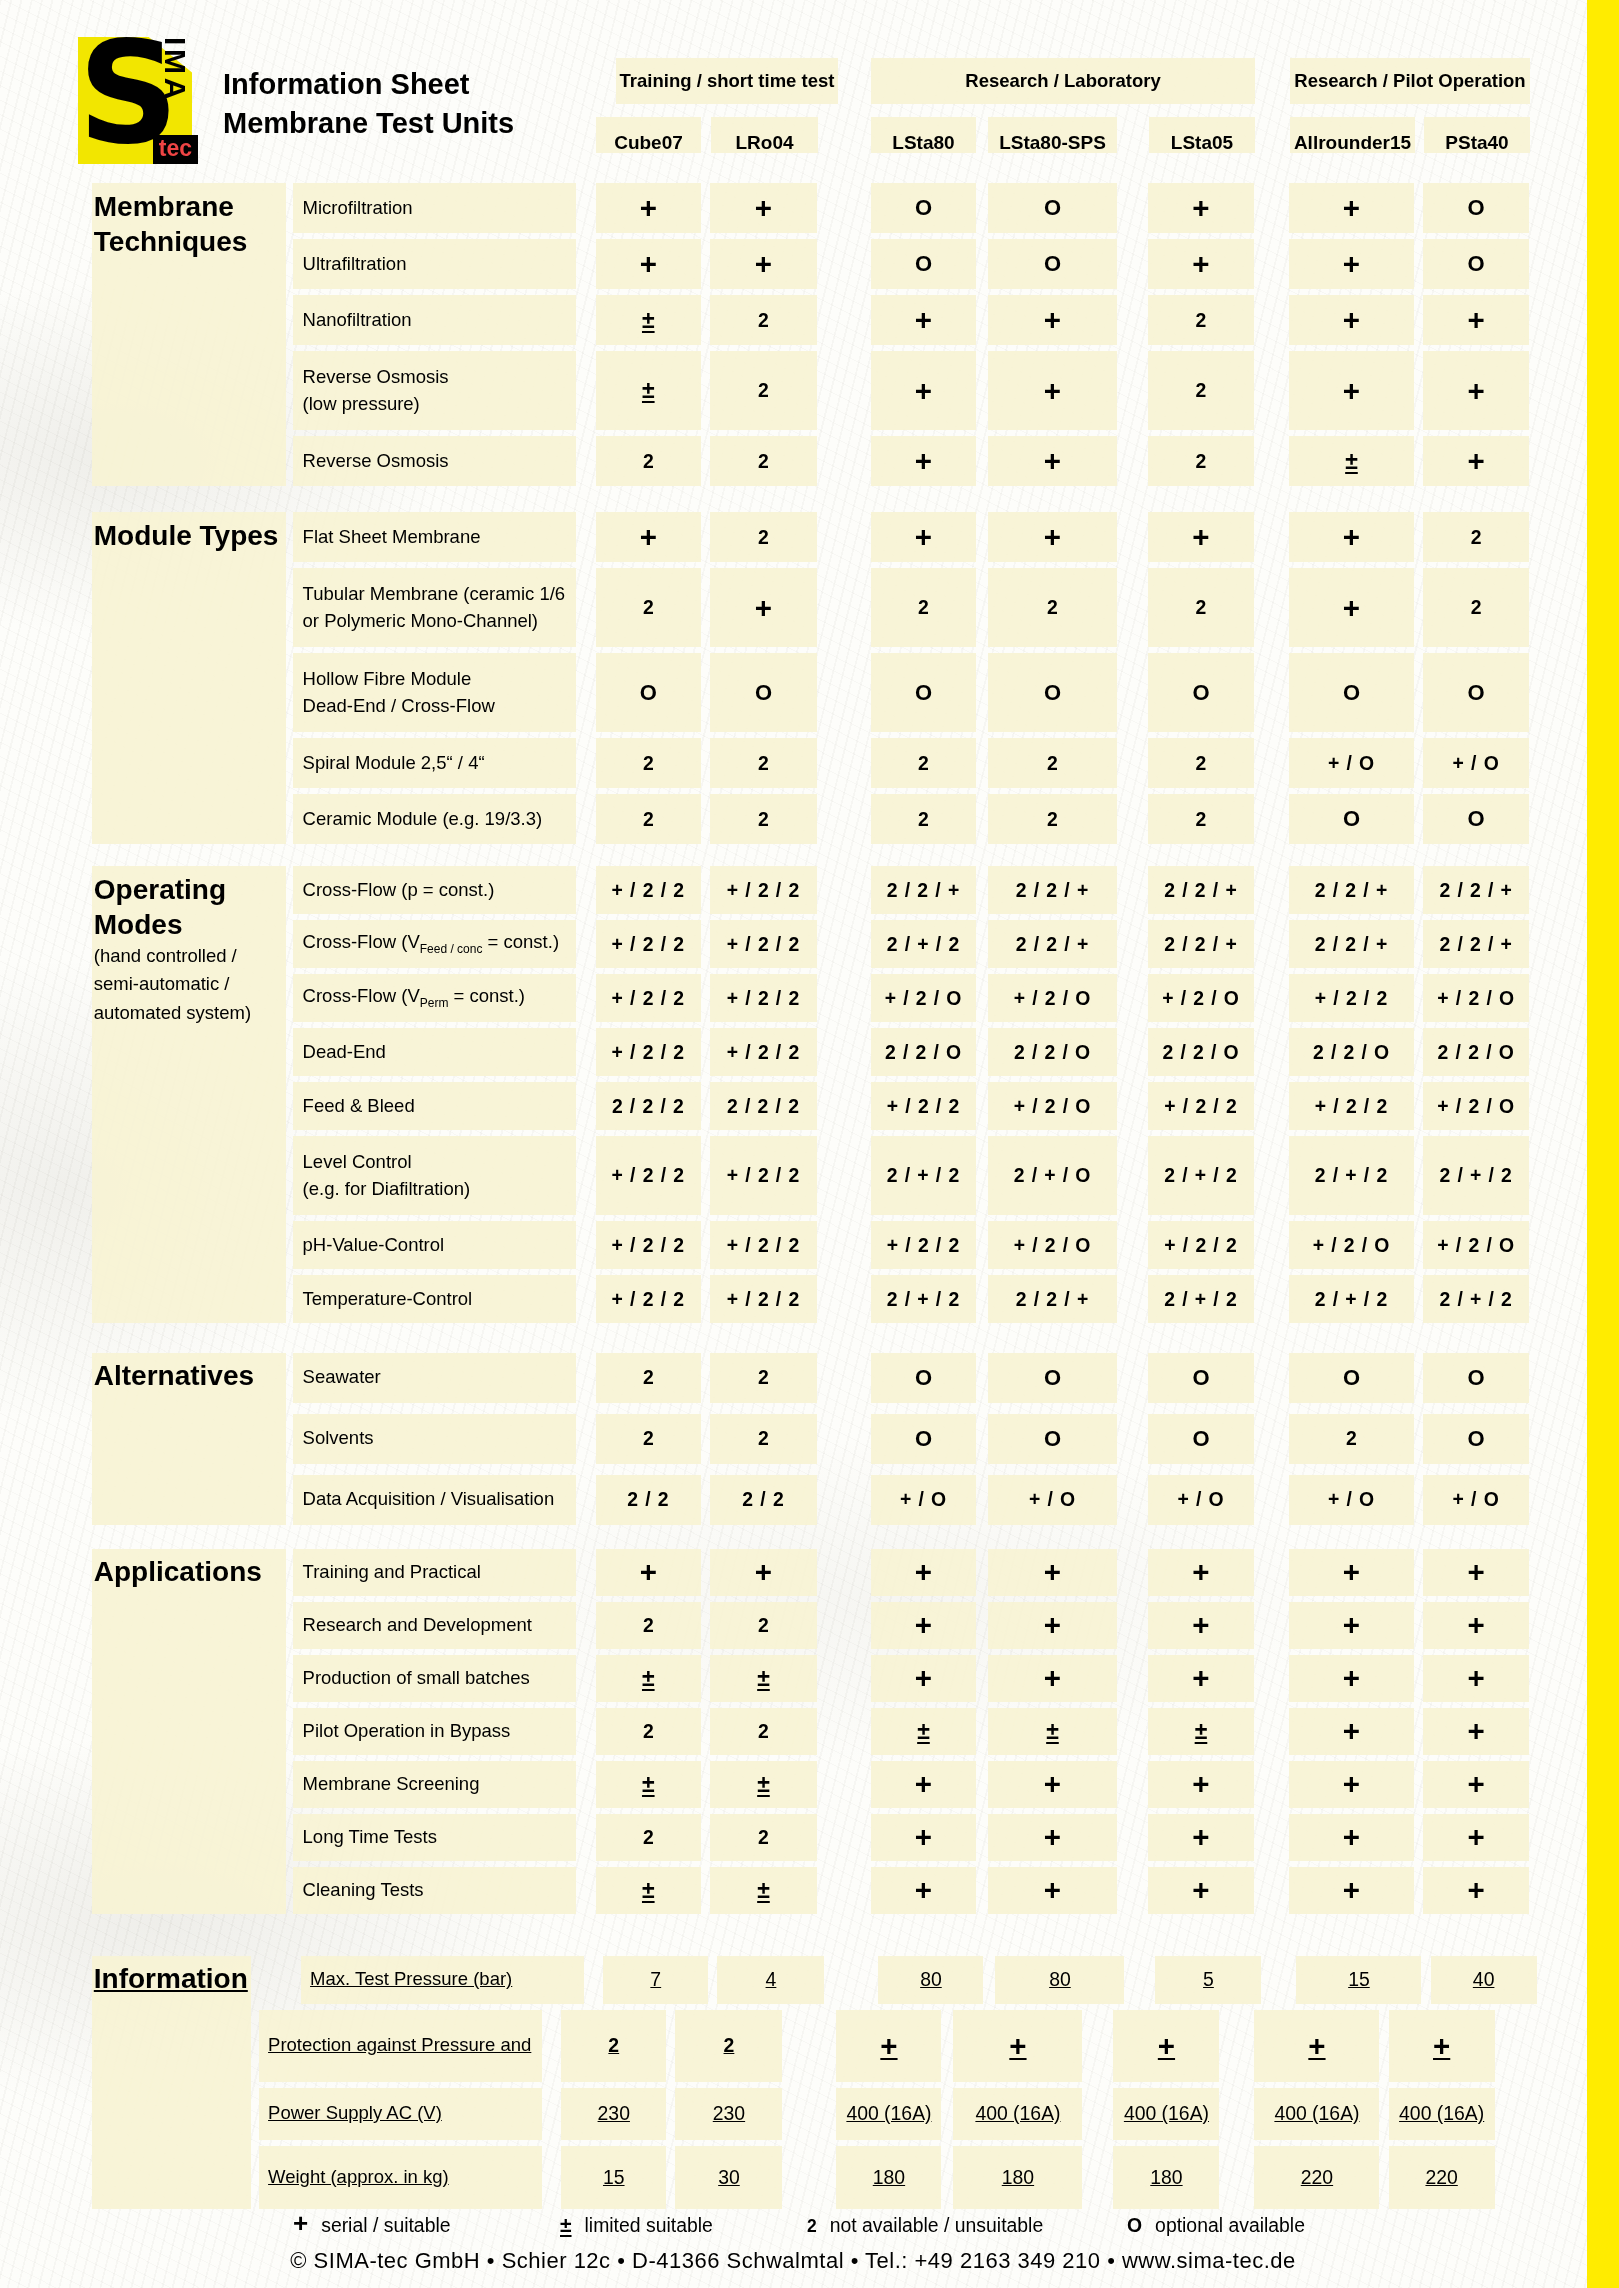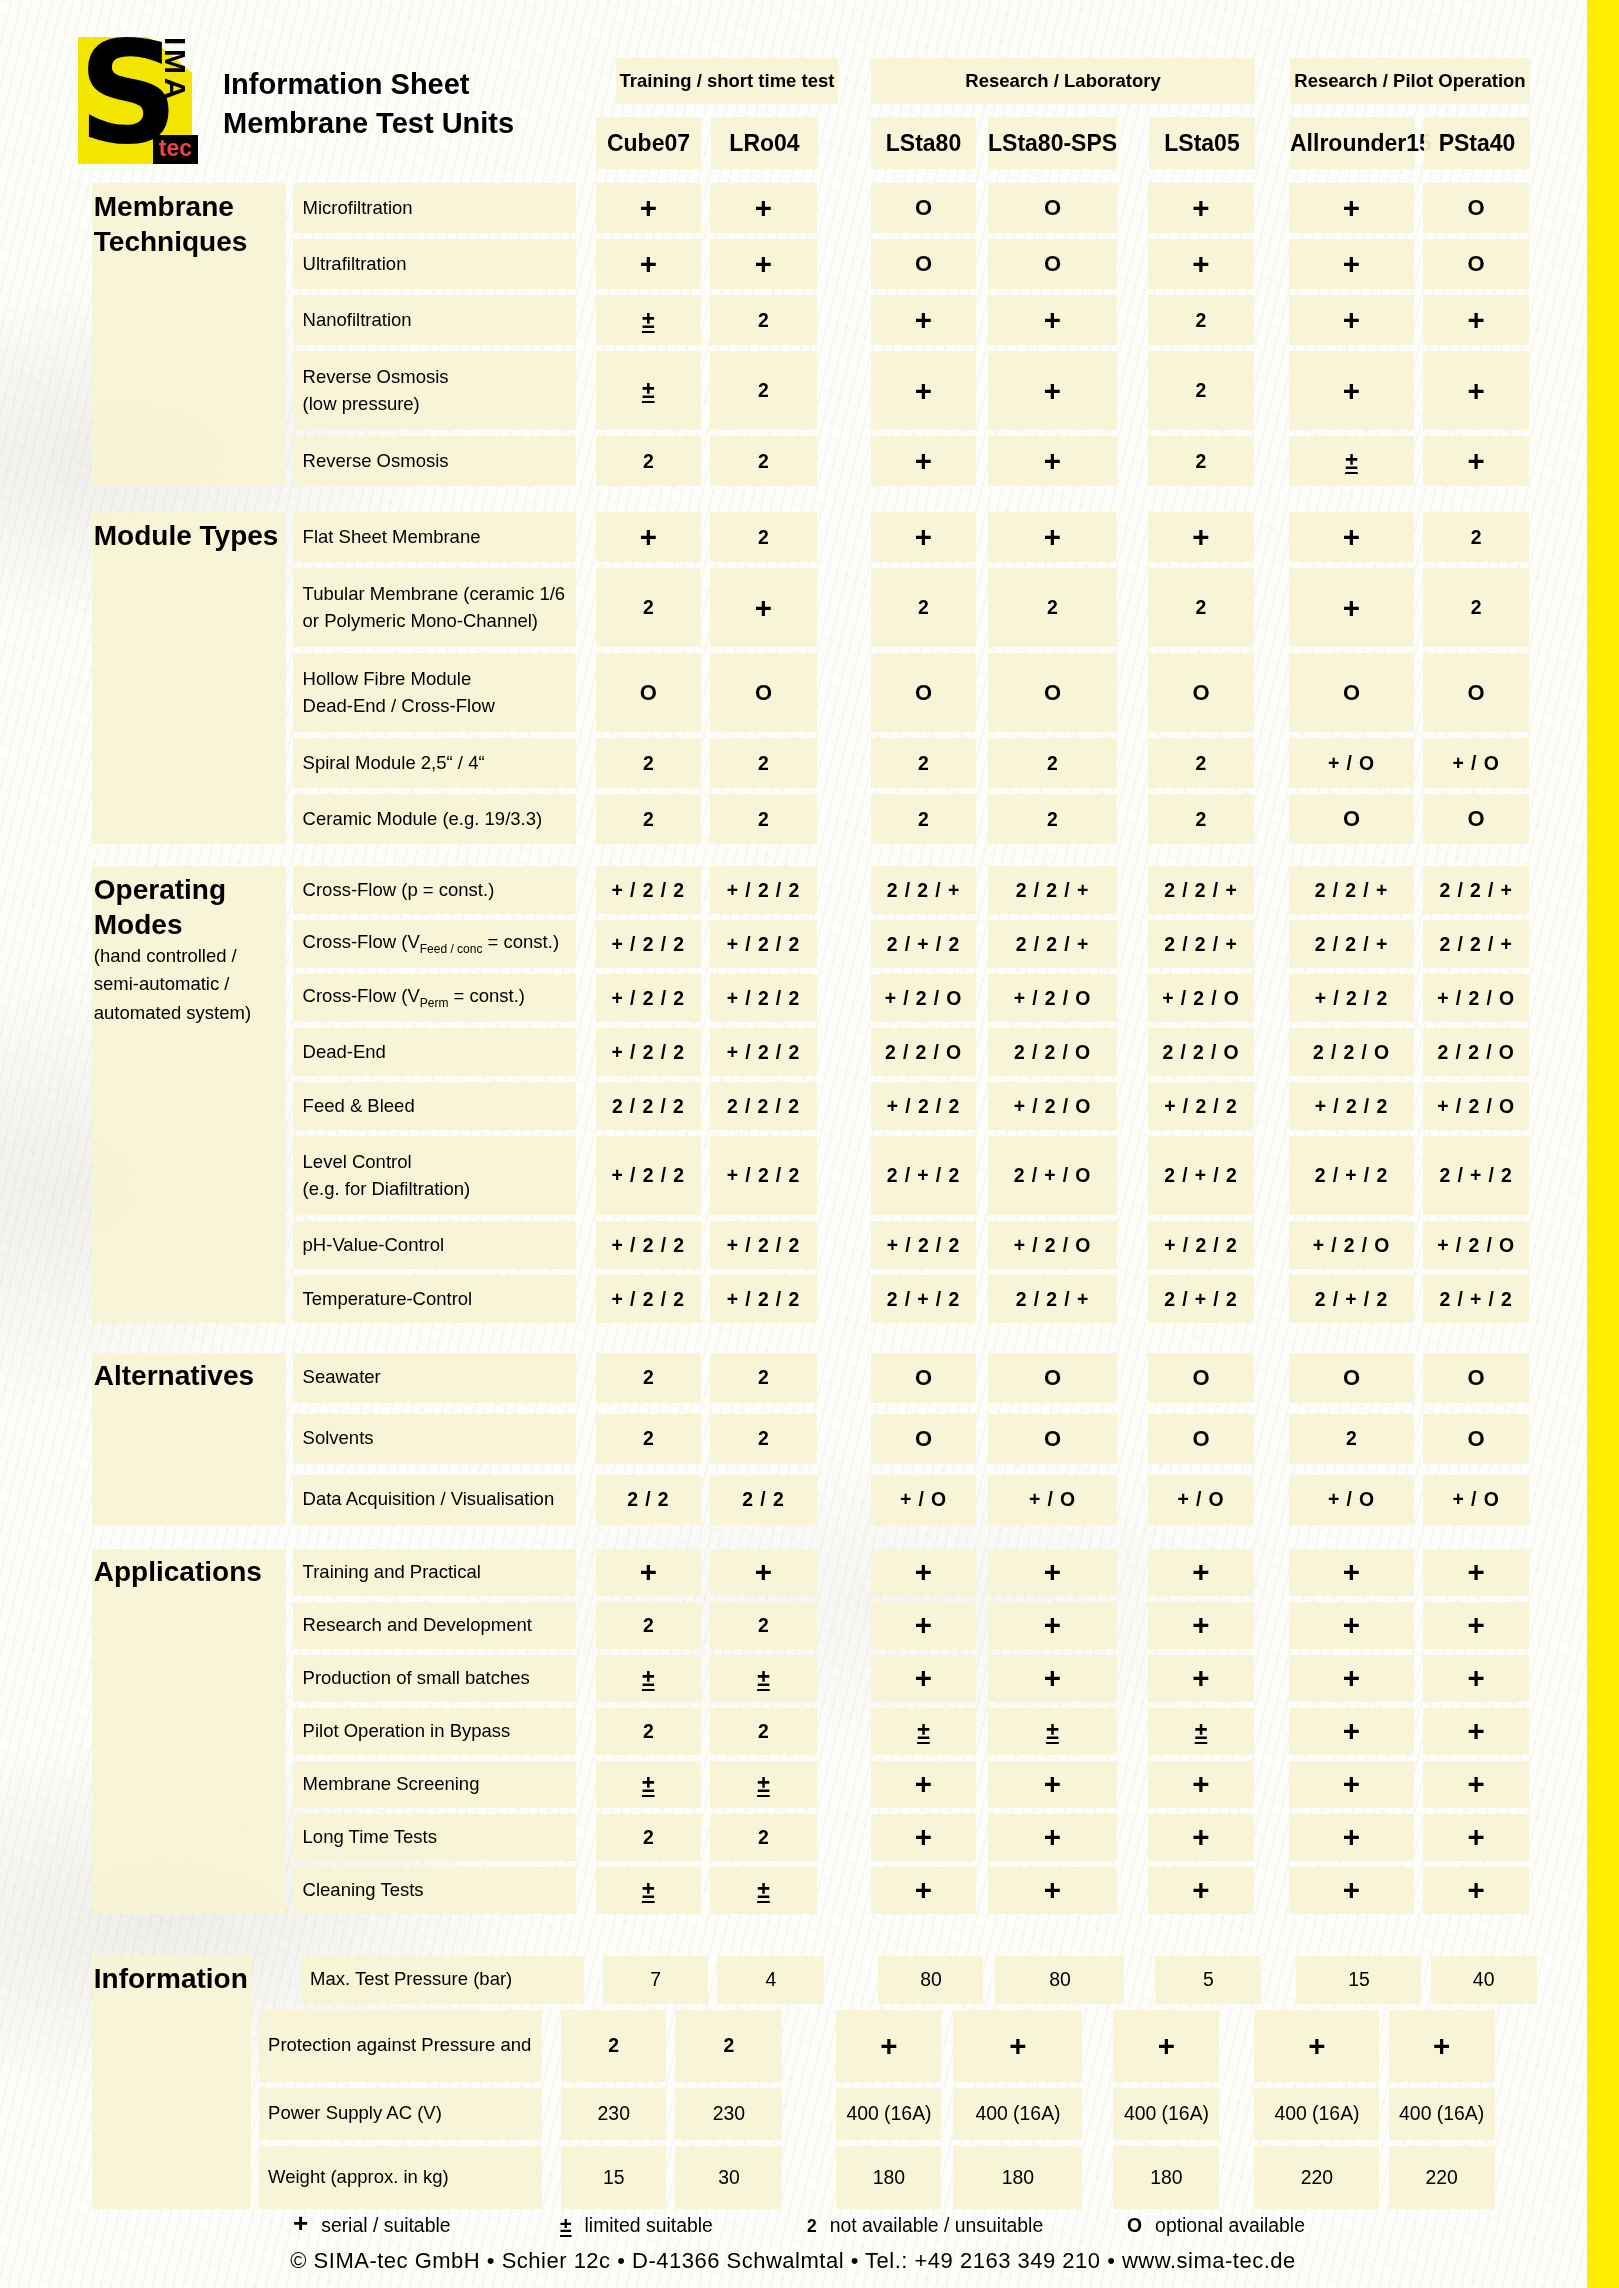--- a/index.html
+++ b/index.html
@@ -35,31 +35,31 @@
 
   
   .titles{position:absolute;left:223px;top:65px;}
   .title-line{font-size:29px;font-weight:bold;line-height:39px;white-space:nowrap;}
 
   
   .colheads{position:absolute;left:0;top:0;width:1620px;height:185px;}
   .ghead,.mhead{position:absolute;background:rgba(247,243,212,.93);
     text-align:center;font-weight:bold;white-space:nowrap;}
   .ghead{top:58px;height:46px;line-height:46px;font-size:18.5px;}
-  .mhead{top:117px;height:52px;line-height:52px;font-size:23px;}
+  .mhead{top:117px;height:36px;line-height:52px;font-size:19px;}
   .g0{left:616px;width:222px;} .g1{left:871px;width:384px;} .g2{left:1290px;width:240px;}
   .m0{left:596px;width:105px;} .m1{left:711px;width:107px;} .m2{left:871px;width:105px;}
   .m3{left:988px;width:129px;} .m4{left:1149px;width:106px;} .m5{left:1290px;width:125px;}
   .m6{left:1424px;width:106px;}
 
   
   .table{position:absolute;left:92px;top:183px;width:1438px;}
   .sec{display:flex;margin-bottom:26px;}
   .sec1{margin-bottom:22px;} .sec2{margin-bottom:29.5px;}
-  .sec3{margin-bottom:24px;} .sec4{margin-bottom:42px;} .sec5{margin-bottom:0;}
+  .sec3{margin-bottom:24px;} .sec4{margin-bottom:42px;} .sec5{margin-bottom:0;text-decoration:underline;}
   .seclabel{width:194px;margin-right:7.4px;background:rgba(247,243,212,.93);
     padding:5.5px 3.7px 0 1.8px;box-sizing:border-box;}
   .seclabel-title{font-weight:bold;font-size:28px;line-height:1.25;}
   .subline{font-size:18.5px;line-height:1.55;}
   .rows{flex:1;display:flex;flex-direction:column;gap:6px;}
   .sec3 .rows{gap:11px;}
   .row{display:flex;height:50px;}
   .row.tall{height:79px;}
   .sec2 .row{height:48px;}
   .sec2 .row.tall{height:79px;}

